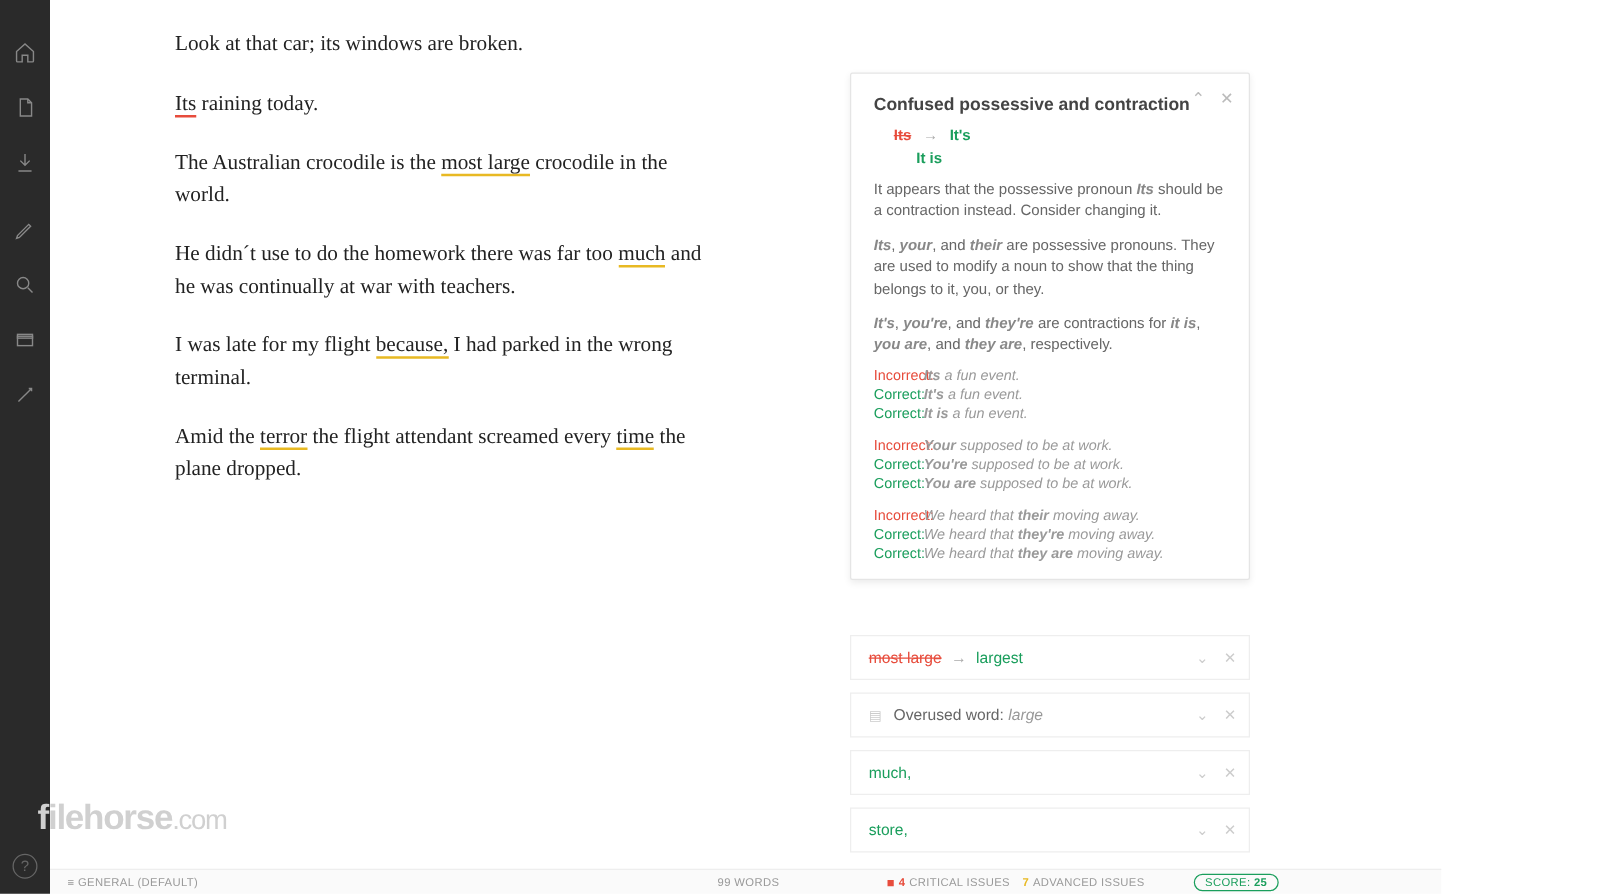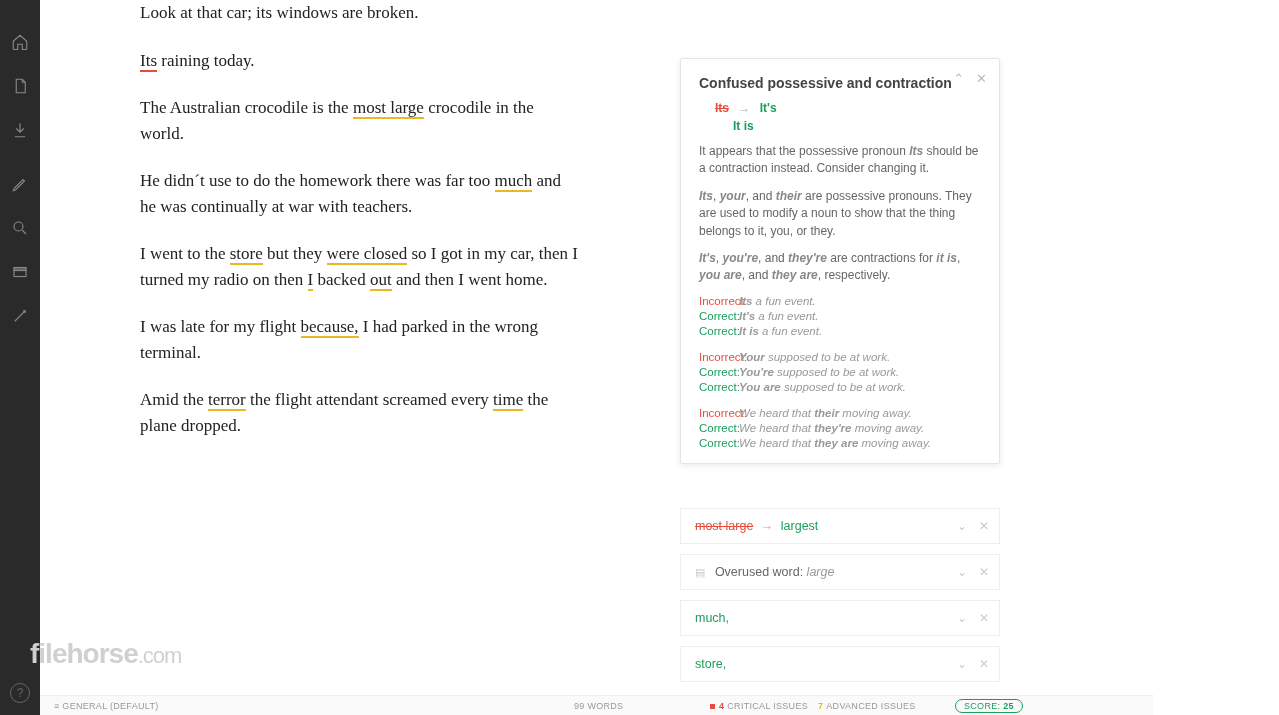--- a/index.html
+++ b/index.html
@@ -225,25 +225,24 @@
     <svg width="18" height="18" viewBox="0 0 24 24">
         <path d="M5 19L19 5m-3 0h3v3"></path>
       </svg>
   </div>
   <div class="help">
       <span>?</span>
     </div>
 </div>
 
 <div class="editor">
-  <p style=""><span>Look at that car; its windows are broken.</span></p>
+  <p style="margin-top:22px"><span>Look at that car; its windows are broken.</span></p>
   <p><span class="err-red">Its</span><span> raining today.</span></p>
   <p><span>The Australian crocodile is the </span><span class="err-yellow">most large</span><span> crocodile in the world.</span></p>
   <p><span>He didn´t use to do the homework there was far too </span><span class="err-yellow">much</span><span> and he was continually at war with teachers.</span></p>
-  <p><span>I went to the </span><span class="err-yellow">store</span><span> but they </span><span class="err-yellow">were closed</span><span> so I got in my car, then I turned my radio on then </span><span class="err-yellow">I</span><span> backed </span><span class="err-yellow">out</span><span> and then I went home.</span></p>
   <p><span>I was late for my flight </span><span class="err-yellow">because,</span><span> I had parked in the wrong terminal.</span></p>
   <p><span>Amid the </span><span class="err-yellow">terror</span><span> the flight attendant screamed every </span><span class="err-yellow">time</span><span> the plane dropped.</span></p>
 </div>
 
 <div class="watermark">
   <span>filehorse</span><span class="com">.com</span>
 </div>
 
 <div class="rightpane">
   <div class="card">

